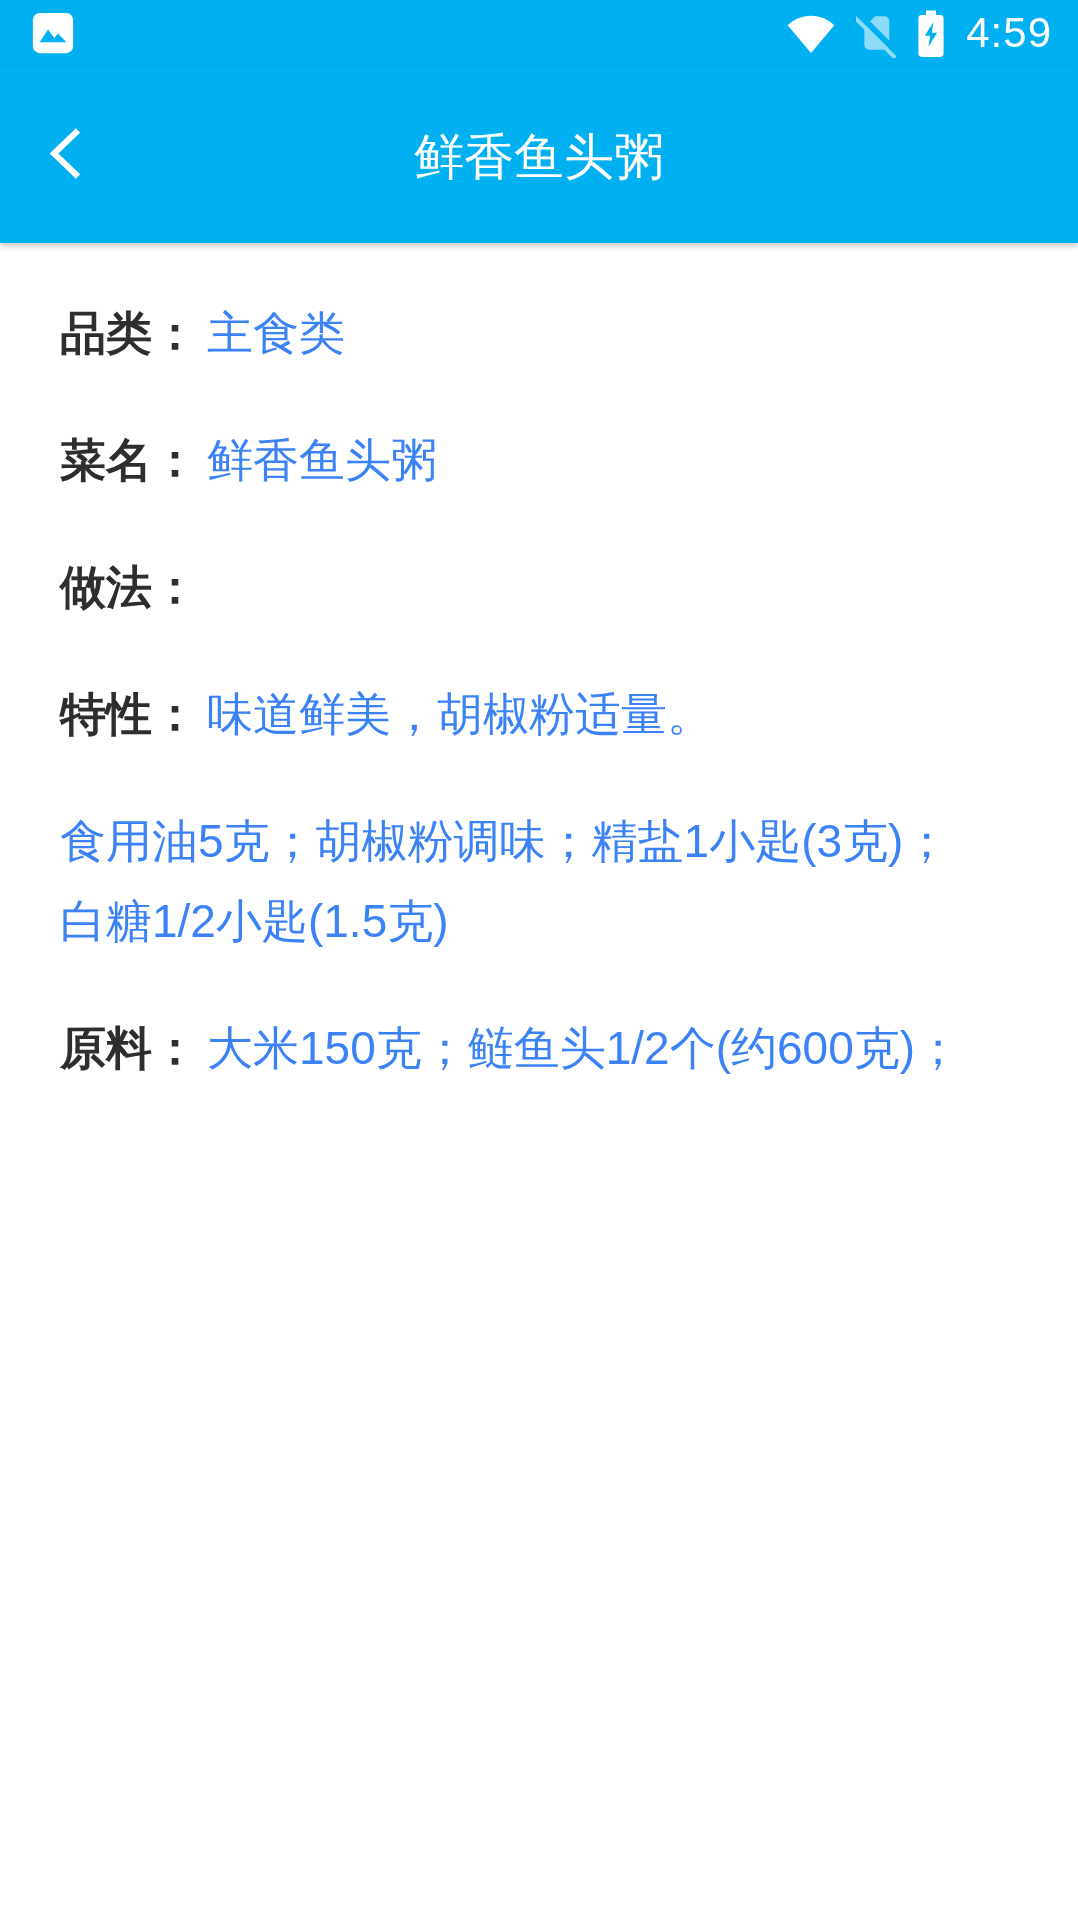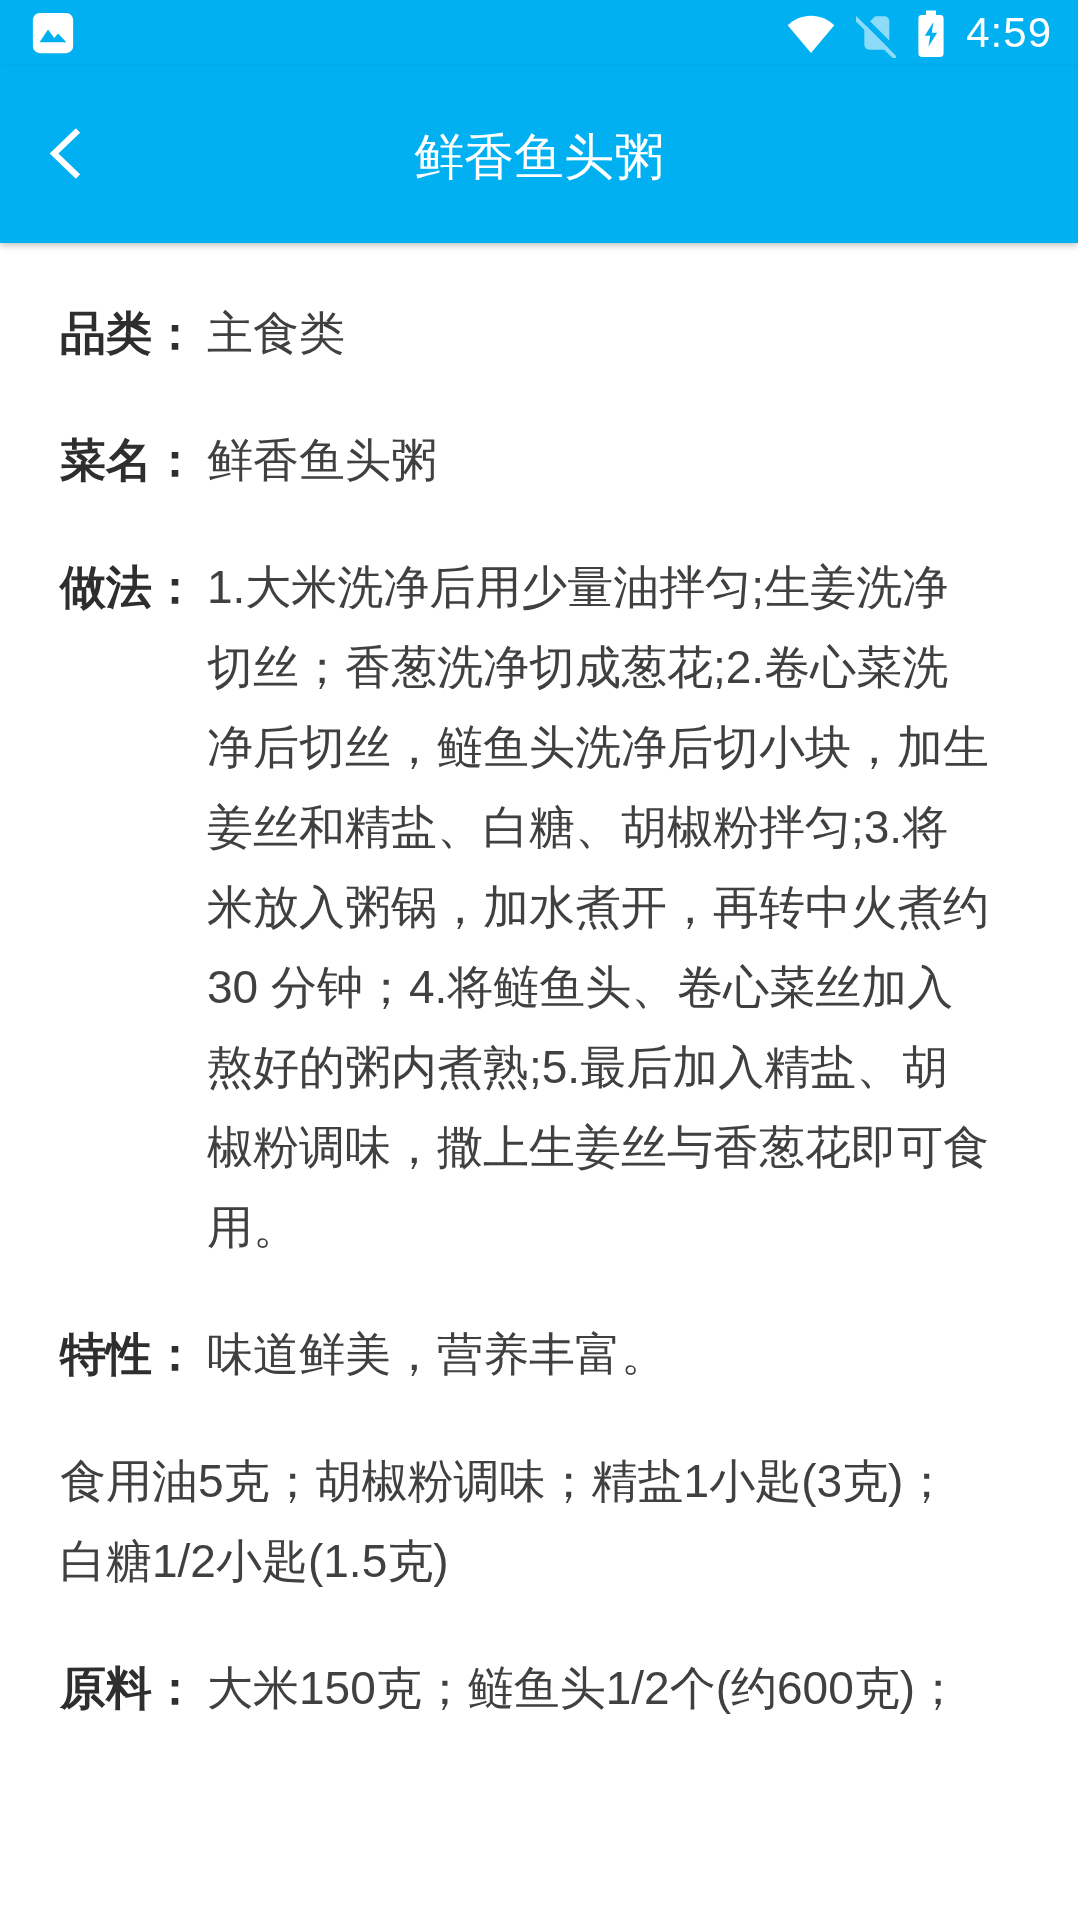--- a/index.html
+++ b/index.html
@@ -34,29 +34,29 @@
     display:flex;align-items:center;
   }
   .appbar-title{
     color:#ffffff;font-size:50px;font-weight:400;line-height:1;
     margin-top:4px;
   }
 
   
   .content{padding:50px 0 0 0;}
   .row{
-    display:flex;align-items:flex-start;
+    display:flex;align-items:flex-end;
     margin:0 0 47px 0;padding-left:60px;padding-right:85px;
     font-size:46px;line-height:80px;
   }
   .lbl{
     flex:0 0 147px;font-weight:bold;color:#2e2e2e;white-space:nowrap;
   }
   .val{
-    flex:1;color:#404040;text-align:left;
+    flex:1;color:#3b82f6;text-align:left;
   }
 </style>
 </head>
 <body>
 
 <div class="screen">
 
   <div class="statusbar">
     <div class="sb-left">
       <span class="sb-ico">
@@ -107,26 +107,25 @@
       <span class="val">主食类</span>
     </div>
 
     <div class="row">
       <span class="lbl">菜名：</span>
       <span class="val">鲜香鱼头粥</span>
     </div>
 
     <div class="row">
       <span class="lbl">做法：</span>
-      <span class="val">1.大米洗净后用少量油拌匀;生姜洗净切丝；香葱洗净切成葱花;2.卷心菜洗净后切丝，鲢鱼头洗净后切小块，加生姜丝和精盐、白糖、胡椒粉拌匀;3.将米放入粥锅，加水煮开，再转中火煮约30 分钟；4.将鲢鱼头、卷心菜丝加入熬好的粥内煮熟;5.最后加入精盐、胡椒粉调味，撒上生姜丝与香葱花即可食用。</span>
     </div>
 
     <div class="row">
       <span class="lbl">特性：</span>
-      <span class="val">味道鲜美，营养丰富。</span>
+      <span class="val">味道鲜美，胡椒粉适量。</span>
     </div>
 
 
     <div class="row">
       <span class="val">食用油5克；胡椒粉调味；精盐1小匙(3克)；白糖1/2小匙(1.5克)</span>
     </div>
 
     <div class="row">
       <span class="lbl">原料：</span>
       <span class="val">大米150克；鲢鱼头1/2个(约600克)；</span>

